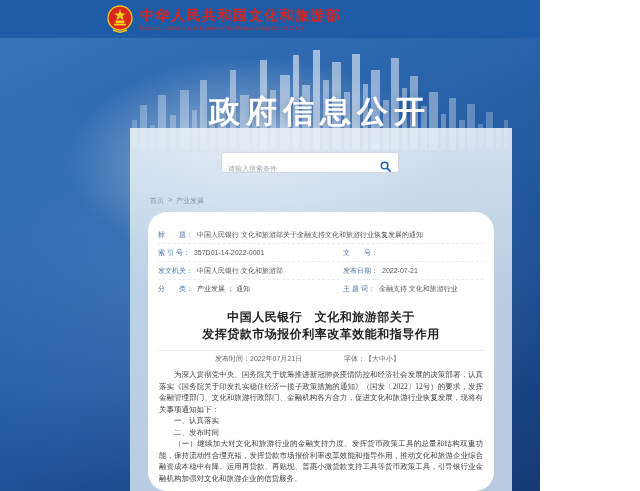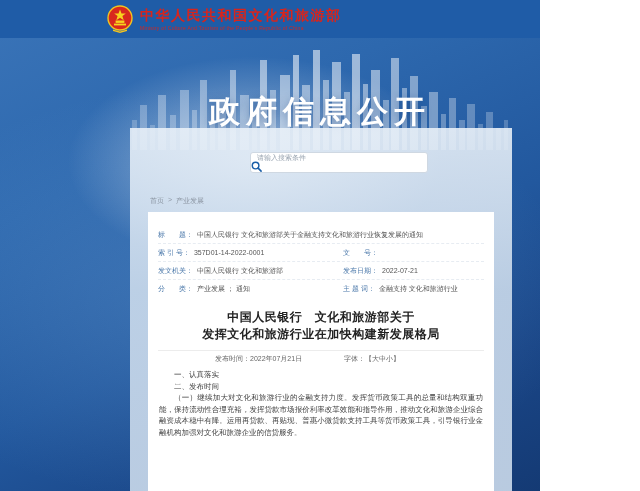--- a/index.html
+++ b/index.html
@@ -39,38 +39,38 @@
   }
 
   
   .panel {
     position:absolute; left:130px; top:128px; width:382px; height:363px;
     background:linear-gradient(180deg, rgba(235,242,249,0.88) 0%, rgba(206,221,237,0.88) 45%, rgba(199,215,233,0.92) 100%);
   }
 
   
   .searchbox {
-    position:absolute; left:250px; top:152px; width:178px; height:21px;
+    position:absolute; left:221px; top:152px; width:178px; height:21px;
     background:#ffffff; border:1px solid #cfd8e2; border-radius:3px;
-    display:flex; align-items:flex-start;flex-direction:column;
+    display:flex; align-items:flex-end;
   }
   .search-input {
     flex:1; border:none; outline:none; background:transparent;
     font-size:7px; color:#555; padding:0 4px 0 6px;
     font-family:"Liberation Sans","DejaVu Sans",sans-serif;
   }
   .search-input::placeholder { color:#9aa5b1; }
   .search-btn { border:none; background:transparent; cursor:pointer; padding:0 7px 0 0; display:flex; align-items:center; }
 
   
   .breadcrumb { position:absolute; left:150px; top:196px; font-size:7px; color:#8d97a4; display:flex; gap:4px; }
   .crumb { color:#8d97a4; text-decoration:none; }
 
   
-  .card { position:absolute; left:148px; top:212px; width:346px; height:279px; background:#ffffff; }
+  .card { position:absolute; left:148px; top:212px; width:346px; height:279px; background:#ffffff;border-radius:19px; }
 
   .meta { padding:14px 10px 0 10px; font-size:7px; }
   .meta-row { display:flex; align-items:center; height:18px; border-bottom:1px dashed #e7ecf2; }
   .meta-pair { display:flex; align-items:center; }
   .meta-pair.left { width:185px; flex:0 0 185px; }
   .meta-label { color:#4d7aab; white-space:pre; }
   .meta-value { color:#555555; margin-left:4px; white-space:nowrap; }
 
   .doc-title {
     margin-top:11px; text-align:center; color:#222222;
@@ -216,38 +216,39 @@
         </div>
         <div class="meta-pair">
           <span class="meta-label">主 题 词：</span>
           <span class="meta-value">金融支持  文化和旅游行业</span>
         </div>
       </div>
     </div>
 
     <div class="doc-title">
       <div>中国人民银行　文化和旅游部关于</div>
-      <div>发挥文化和旅游行业在加快构建新发展格局</div>
+      <div>发挥贷款市场报价利率改革效能和指导作用</div>
     </div>
 
     <div class="pub-row">
       <div class="pub-left">
         <span>发布时间：</span>
         <span>2022年07月21日</span>
       </div>
       <div class="font-ctl">
         <span>字体：</span>
         <span>【</span>
         <span class="font-size-btn">大</span>
         <span class="font-size-btn">中</span>
         <span class="font-size-btn">小</span>
         <span>】</span>
       </div>
     </div>
 
     <div class="body-text">
+        <p class="para">为深入贯彻党中央、国务院关于统筹推进新冠肺炎疫情防控和经济社会发展的决策部署，认真落实《国务院关于印发扎实稳住经济一揽子政策措施的通知》（国发〔2022〕12号）的要求，发挥金融管理部门、文化和旅游行政部门、金融机构各方合力，促进文化和旅游行业恢复发展，现将有关事项通知如下：</p>
         <p class="para">一、认真落实</p>
         <p class="para">二、发布时间</p>
         <p class="para">（一）继续加大对文化和旅游行业的金融支持力度。发挥货币政策工具的总量和结构双重功能，保持流动性合理充裕，发挥贷款市场报价利率改革效能和指导作用，推动文化和旅游企业综合融资成本稳中有降。运用再贷款、再贴现、普惠小微贷款支持工具等货币政策工具，引导银行业金融机构加强对文化和旅游企业的信贷服务。</p>
       </div>
 
   </div>
 </div>
 
 </body></html>

